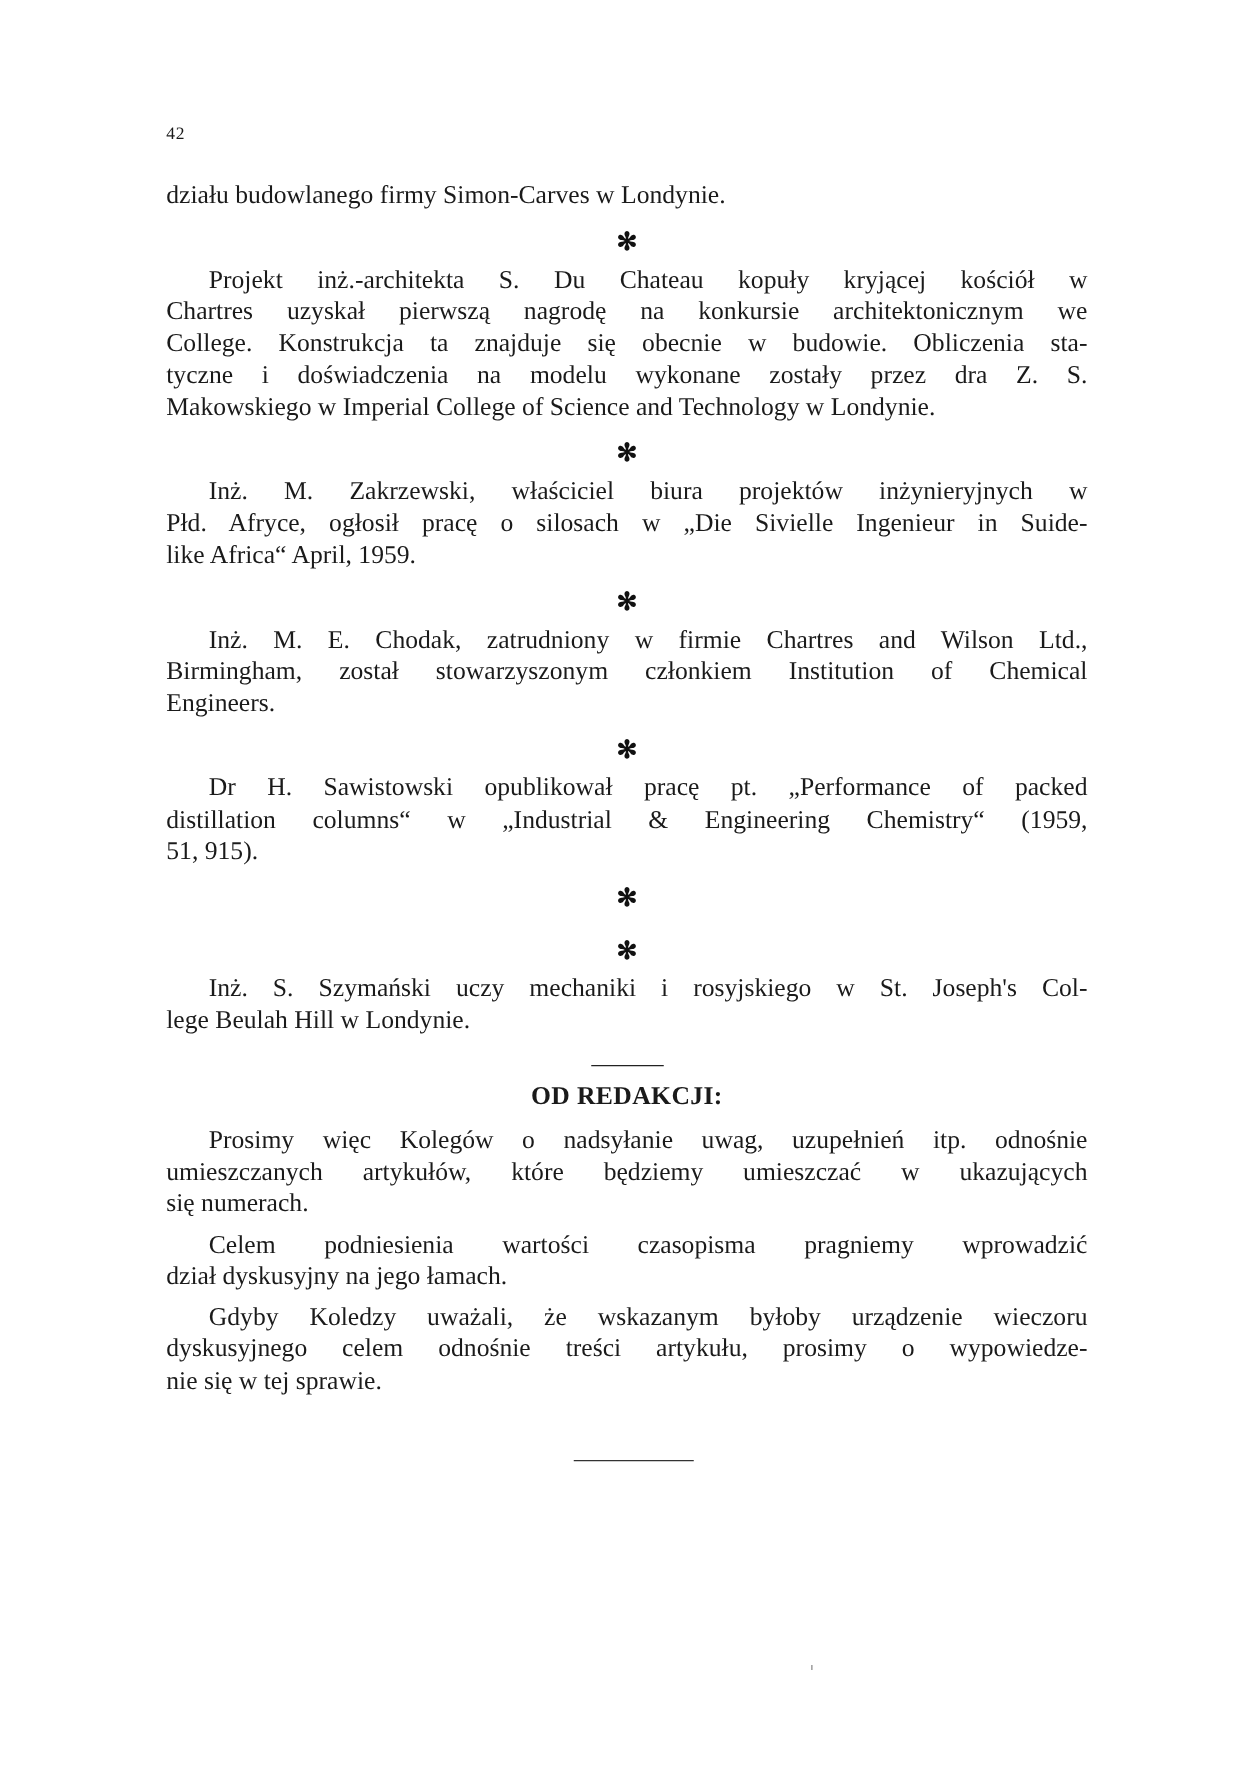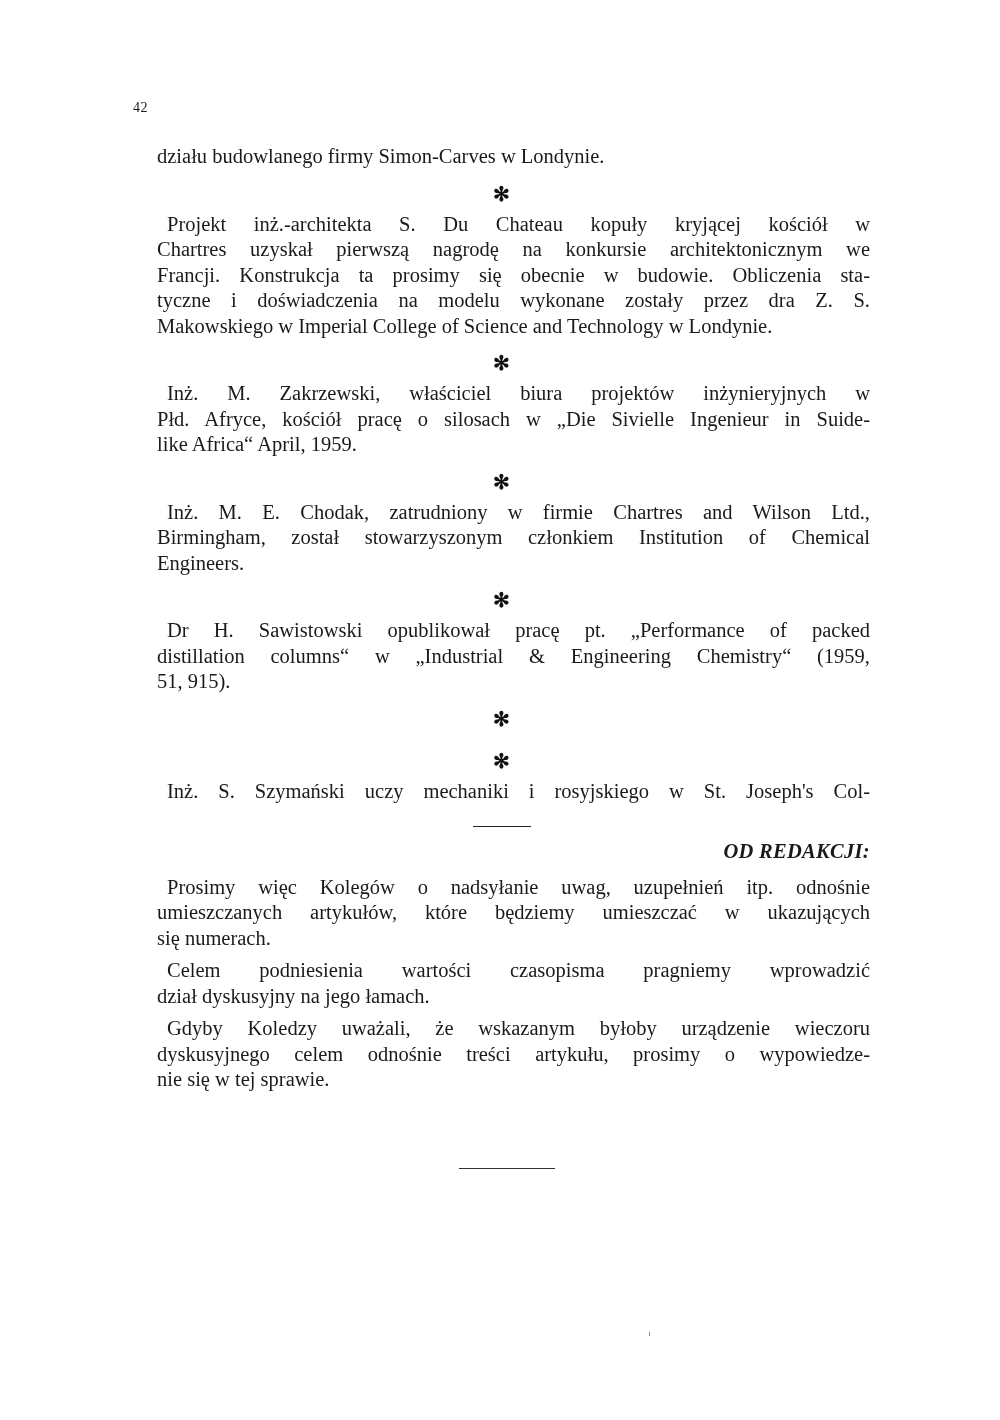--- a/index.html
+++ b/index.html
@@ -42,45 +42,43 @@
       text-align-last: justify;
     }
     .para .line.last {
       text-align-last: left;
     }
     .para .line.first {
       text-indent: 34px;
     }
     .para .line:not(.first) {
       text-indent: 0;
-      margin-left: 24px;
     }
     .separator {
       text-align: center;
       font-size: 20px;
       line-height: 20px;
       height: 28px;
       padding-top: 14px;
       box-sizing: content-box;
       font-weight: bold;
       color: #111;
     }
     .rule {
       width: 58px;
       height: 0;
       border-top: 1.5px solid #222;
       margin: 22px auto 0 auto;
     }
     .heading {
-      text-align: right;
+      text-align: center;
       font-weight: bold;
       font-size: 20.5px;
       letter-spacing: 0.3px;
       margin: 12px 0 10px 0;
-      font-style: italic;
     }
     .editorial .para {
       margin-bottom: 7px;
     }
     .end-rule {
       position: absolute;
       left: 459px;
       top: 1168px;
       width: 96px;
       border-top: 1.5px solid #333;
@@ -103,29 +101,29 @@
   <div class="column">
 
     <p class="para">
       <span class="line last">działu budowlanego firmy Simon-Carves w Londynie.</span>
     </p>
     <div class="separator">✻</div>
 
     <p class="para">
       <span class="line first">Projekt inż.-architekta S. Du Chateau kopuły kryjącej kościół w</span>
       <span class="line">Chartres uzyskał pierwszą nagrodę na konkursie architektonicznym we</span>
-      <span class="line">Francji. Konstrukcja ta prosimy się obecnie w budowie. Obliczenia sta-</span>
+      <span class="line">College. Konstrukcja ta znajduje się obecnie w budowie. Obliczenia sta-</span>
       <span class="line">tyczne i doświadczenia na modelu wykonane zostały przez dra Z. S.</span>
       <span class="line last">Makowskiego w Imperial College of Science and Technology w Londynie.</span>
     </p>
     <div class="separator">✻</div>
 
     <p class="para">
       <span class="line first">Inż. M. Zakrzewski, właściciel biura projektów inżynieryjnych w</span>
-      <span class="line">Płd. Afryce, kościół pracę o silosach w „Die Sivielle Ingenieur in Suide-</span>
+      <span class="line">Płd. Afryce, ogłosił pracę o silosach w „Die Sivielle Ingenieur in Suide-</span>
       <span class="line last">like Africa“ April, 1959.</span>
     </p>
     <div class="separator">✻</div>
 
     <p class="para">
       <span class="line first">Inż. M. E. Chodak, zatrudniony w firmie Chartres and Wilson Ltd.,</span>
       <span class="line">Birmingham, został stowarzyszonym członkiem Institution of Chemical</span>
       <span class="line last">Engineers.</span>
     </p>
     <div class="separator">✻</div>
@@ -134,20 +132,21 @@
       <span class="line first">Dr H. Sawistowski opublikował pracę pt. „Performance of packed</span>
       <span class="line">distillation columns“ w „Industrial &amp; Engineering Chemistry“ (1959,</span>
       <span class="line last">51, 915).</span>
     </p>
     <div class="separator">✻</div>
 
     <div class="separator">✻</div>
 
     <p class="para">
       <span class="line first">Inż. S. Szymański uczy mechaniki i rosyjskiego w St. Joseph's Col-</span>
+      <span class="line last">lege Beulah Hill w Londynie.</span>
     </p>
 
     <div class="rule"></div>
 
     <div class="editorial">
       <div class="heading">OD REDAKCJI:</div>
 
       <p class="para">
         <span class="line first">Prosimy więc Kolegów o nadsyłanie uwag, uzupełnień itp. odnośnie</span>
         <span class="line">umieszczanych artykułów, które będziemy umieszczać w ukazujących</span>

